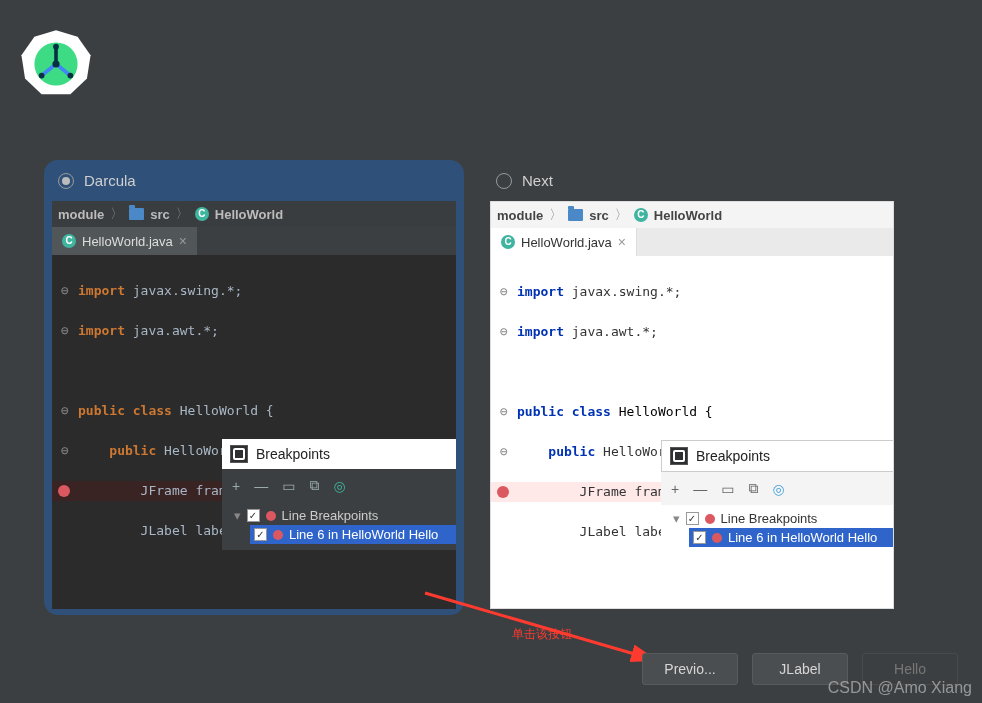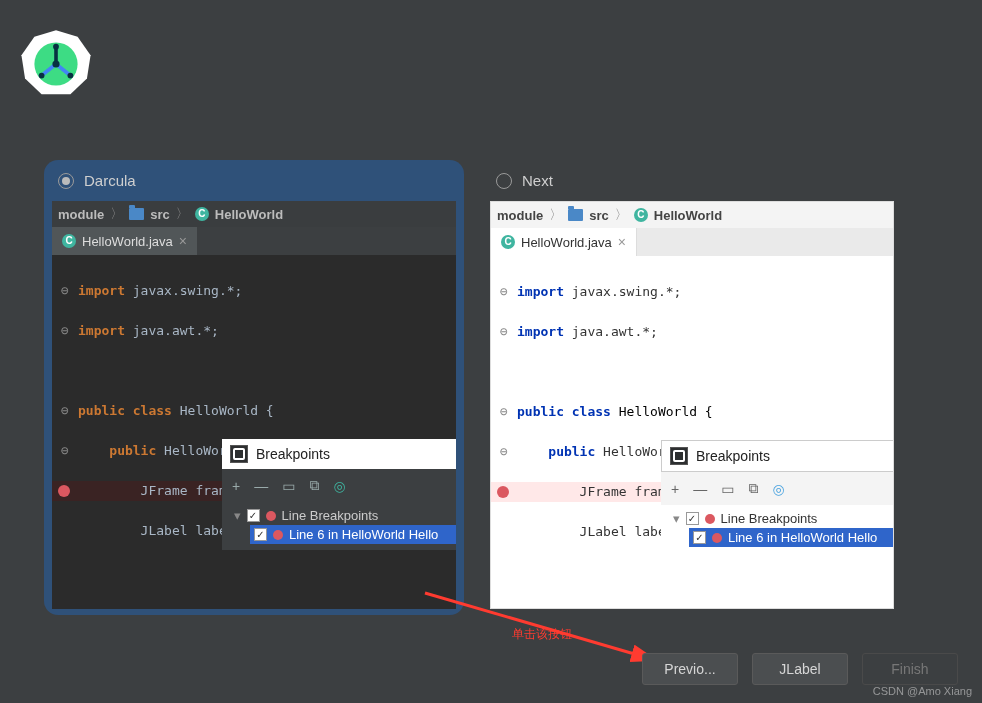--- a/index.html
+++ b/index.html
@@ -83,21 +83,21 @@
 .annotation { position: absolute; left: 512px; top: 626px; color: #ff3b30; font-size: 12px; font-family: Liberation Mono, monospace; }
 .arrow-svg { position: absolute; left: 420px; top: 588px; pointer-events: none; }
 
 .footer { position: absolute; bottom: 18px; right: 24px; display: flex; gap: 14px; align-items: center; }
 .btn {
   min-width: 96px; height: 32px; border-radius: 3px; font-size: 14px; display: flex; align-items: center; justify-content: center;
   border: 1px solid #5a5a5a; background: #4b4e50; color: #d6d6d6; cursor: pointer;
 }
 .btn.primary { background: #365880; border: 2px solid #4a87c9; color: #fff; font-weight: 600; }
 .btn.disabled { color: #777; border-color: #4a4a4a; background: transparent; }
-.watermark { position: absolute; right: 10px; bottom: 6px; color: #cfcfcf; font-size: 11px; opacity: .6; font-family: Arial; }
+.watermark { position: absolute; right: 10px; bottom: 6px; color: #cfcfcf; font-size: 16px; opacity: .6; font-family: Arial; }
 </style>
 </head>
 <body>
 
 <div class="header">
   <div class="logo-wrap">
     <svg viewBox="0 0 100 100">
       <polygon points="50,3 80,12 98,38 93,70 70,92 30,92 7,70 2,38 20,12" fill="#fff"></polygon>
       <circle cx="50" cy="50" r="30" fill="#3ddc84"></circle>
       <path d="M50 26 L50 50" stroke="#073042" stroke-width="5" stroke-linecap="round"></path>
@@ -252,16 +252,16 @@
       <marker id="ah" markerWidth="10" markerHeight="10" refX="8" refY="3" orient="auto">
     <path d="M0,0 L9,3 L0,6 Z" fill="#ff3b30"></path>
       </marker>
     </defs>
   <line x1="5" y1="5" x2="235" y2="72" stroke="#ff3b30" stroke-width="3" marker-end="url(#ah)"></line>
 </svg>
 
 <div class="footer">
   <div class="btn">Previo...</div>
   <div class="btn">JLabel</div>
-  <div class="btn disabled">Finish</div>
+  <div class="btn disabled">Hello</div>
 </div>
 
 <div class="watermark">CSDN @Amo Xiang</div>
 
 </body></html>

